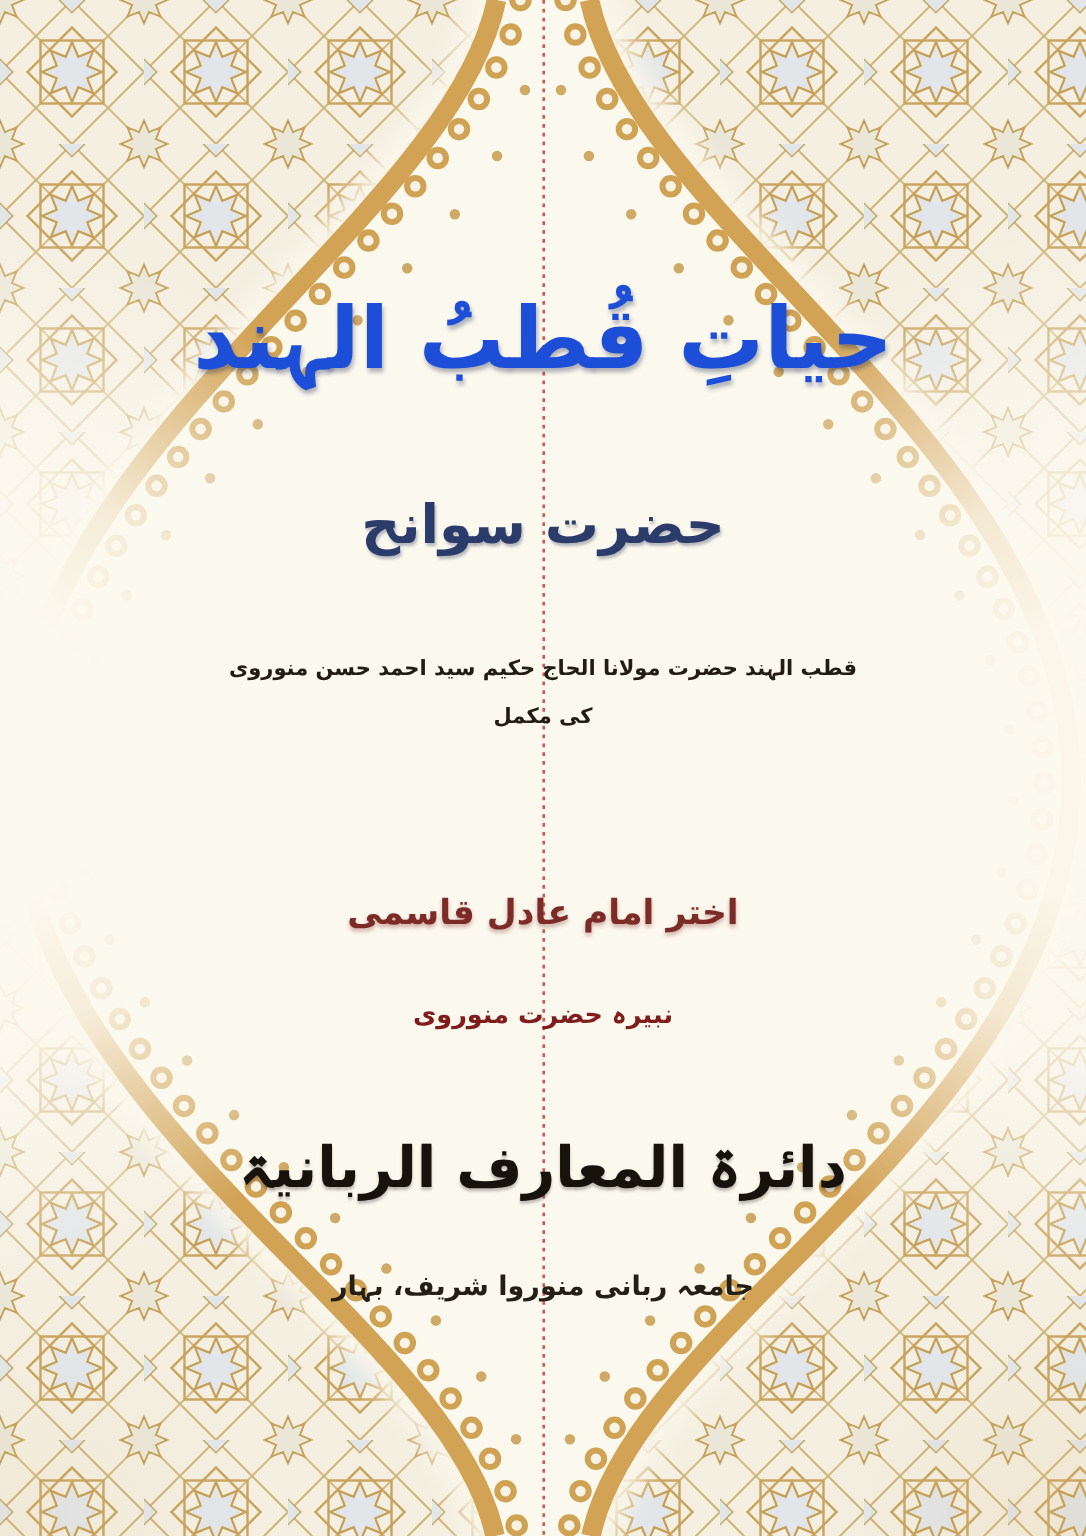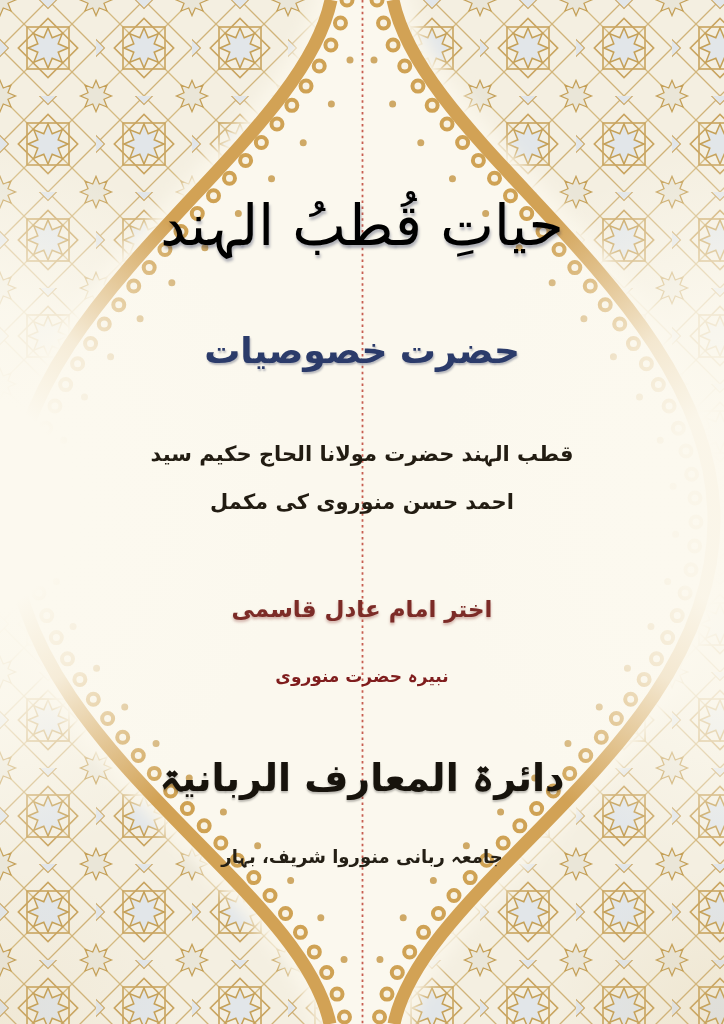--- a/index.html
+++ b/index.html
@@ -22,30 +22,30 @@
   }
   .warm-vignette{
     position:absolute;inset:0;pointer-events:none;
     background:
       radial-gradient(ellipse 260px 220px at 724px 1024px, rgba(210,180,120,0.16), rgba(210,180,120,0) 70%),
       radial-gradient(ellipse 260px 220px at 0px 1024px, rgba(210,180,120,0.10), rgba(210,180,120,0) 70%);
   }
   .textlayer{position:absolute;inset:0;direction:rtl;}
   .txt{position:absolute;left:0;right:0;text-align:center;}
   .title{
-    top:192px;font-size:57px;font-weight:normal;color:#000000;
+    top:192px;font-size:57px;font-weight:bold;color:#1d4ed8;
     text-shadow:1px 3px 3px rgba(25,35,75,0.35);
     letter-spacing:1px;
   }
   .subtitle{
     top:330px;font-size:36px;font-weight:bold;color:#2b3b6a;
     text-shadow:1px 2px 2px rgba(25,35,75,0.3);
   }
   .desc{
-    top:430px;font-size:21px;line-height:48px;font-weight:bold;color:#221c12;
+    top:430px;font-size:14px;line-height:32px;font-weight:bold;color:#221c12;
     padding:0 150px;
   }
   .author{
     top:596px;font-size:23px;font-weight:bold;color:#7c2b27;
     text-shadow:0 2px 3px rgba(140,60,55,0.4);
   }
   .author-sub{
     top:666px;font-size:17px;font-weight:bold;color:#7f1d1d;
   }
   .publisher{
@@ -100,21 +100,21 @@
 
   <line x1="362.5" y1="0" x2="362.5" y2="1024" stroke="#bf4436" stroke-width="1.8" stroke-dasharray="2.5 3.4" opacity="0.85"></line>
 </svg>
 
 <div class="glow-left"></div>
 <div class="glow-right"></div>
 <div class="warm-vignette"></div>
 
 <div class="textlayer">
   <div class="txt title">حیاتِ قُطبُ الہند</div>
-  <div class="txt subtitle">حضرت خصوصیات</div>
+  <div class="txt subtitle">حضرت سوانح</div>
   <div class="txt desc">
     <div>قطب الہند حضرت مولانا الحاج حکیم سید احمد حسن منوروی کی مکمل</div>
   </div>
   <div class="txt author">اختر امام عادل قاسمی</div>
   <div class="txt author-sub">نبیرہ حضرت منوروی</div>
   <div class="txt publisher-sub">جامعہ ربانی منوروا شریف، بہار</div>
   <div class="txt publisher">دائرۃ المعارف الربانیۃ</div>
 </div>
 
 </body></html>

